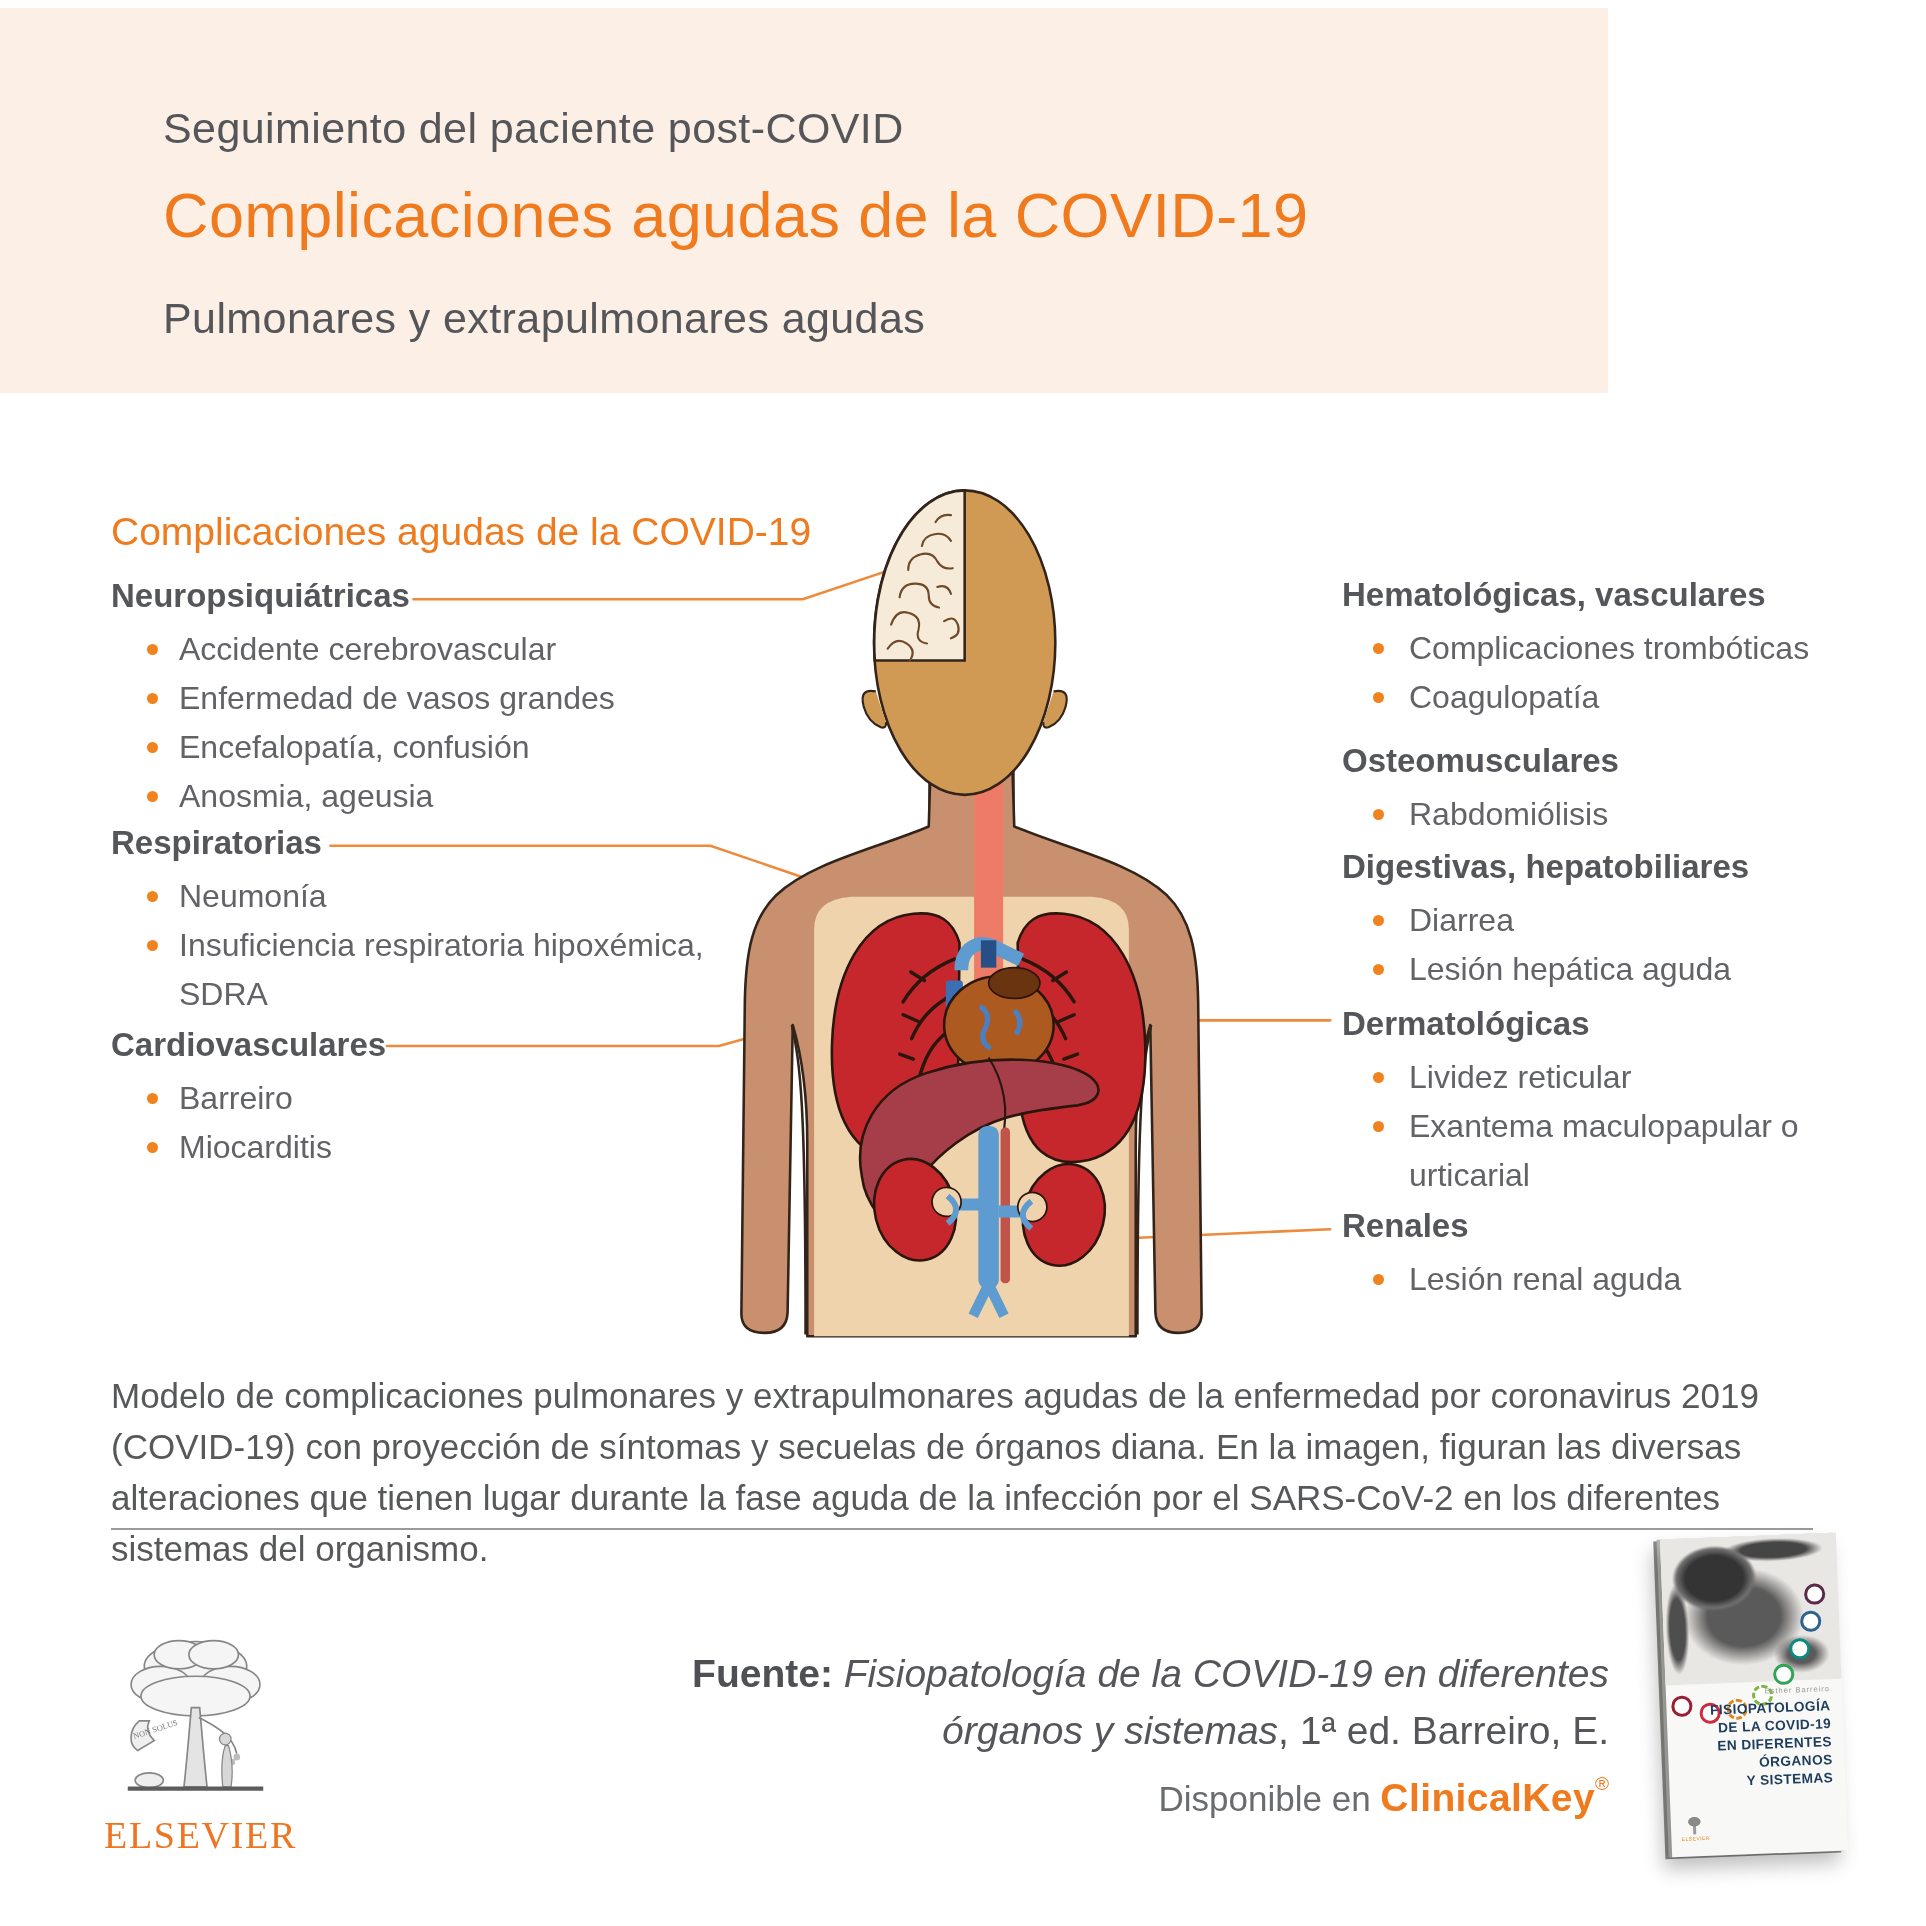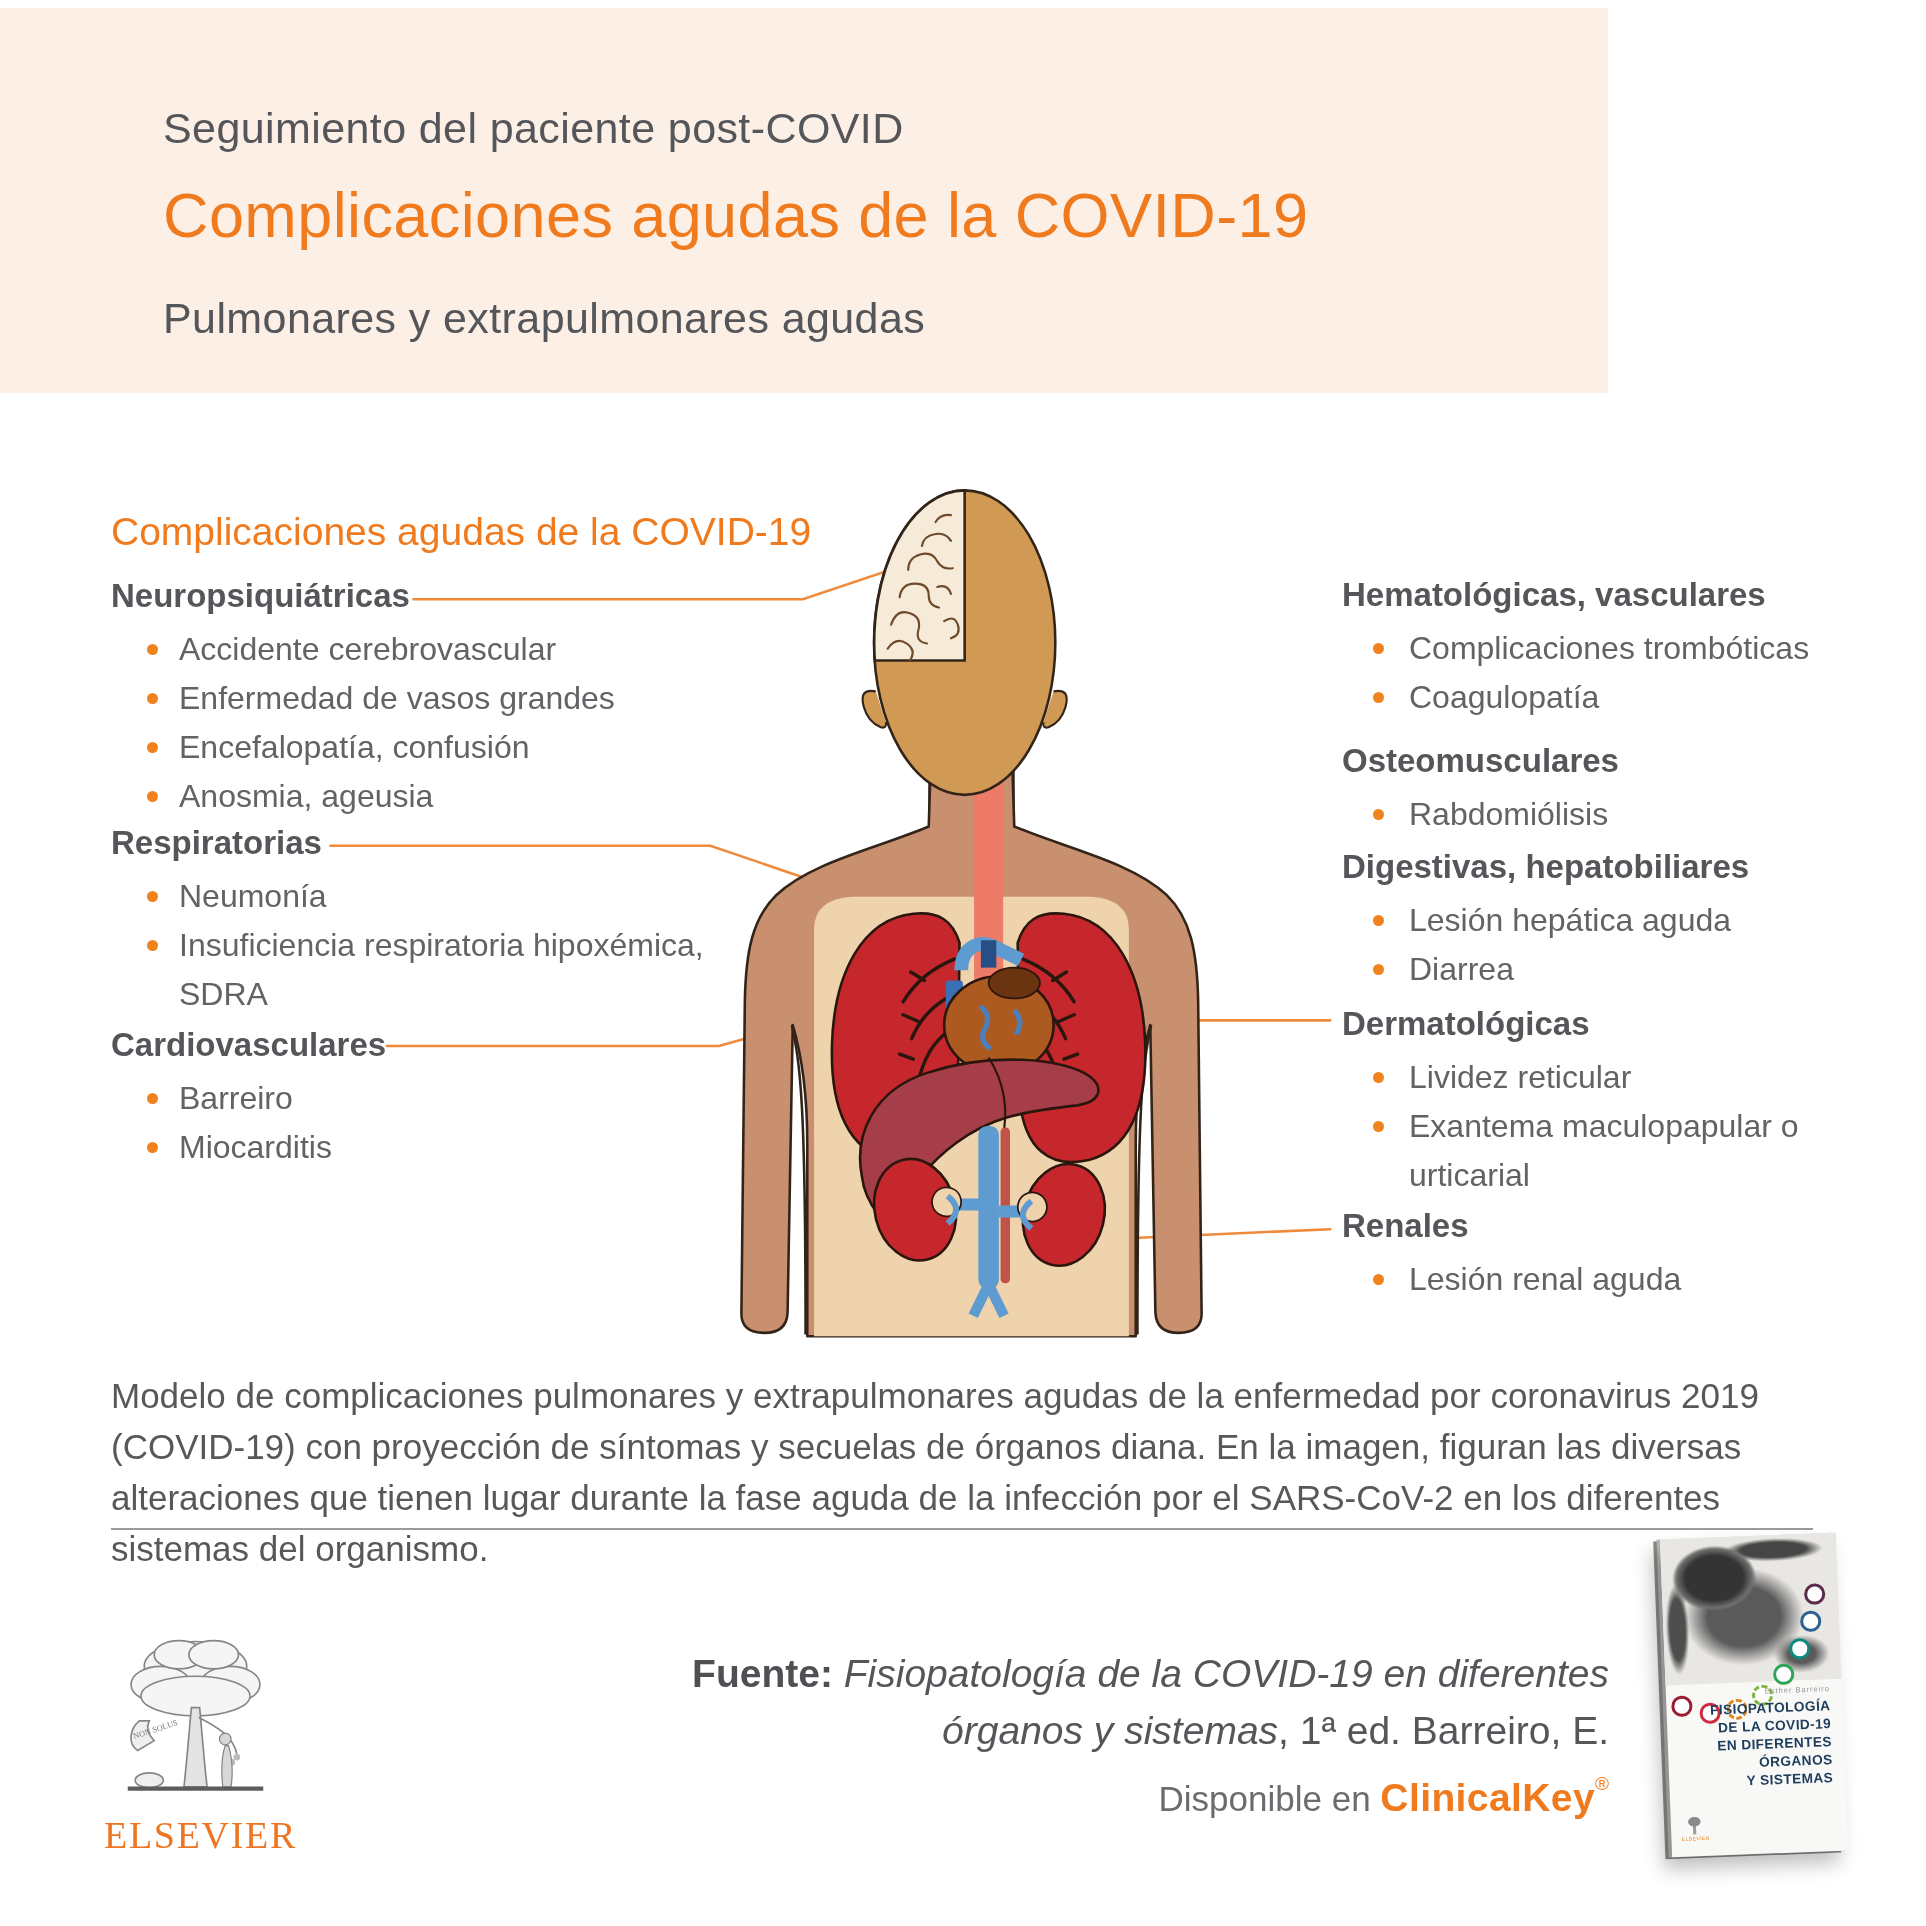--- a/index.html
+++ b/index.html
@@ -224,22 +224,22 @@
     </div>
     <div class="group g-r2">
       <h3>Osteomusculares</h3>
       <ul>
         <li>Rabdomiólisis</li>
       </ul>
     </div>
     <div class="group g-r3">
       <h3>Digestivas, hepatobiliares</h3>
       <ul>
+        <li>Diarrea</li>
         <li>Lesión hepática aguda</li>
-        <li>Diarrea</li>
       </ul>
     </div>
     <div class="group g-r4">
       <h3>Dermatológicas</h3>
       <ul>
         <li>Lividez reticular</li>
         <li>Exantema maculopapular o urticarial</li>
       </ul>
     </div>
     <div class="group g-r5">

